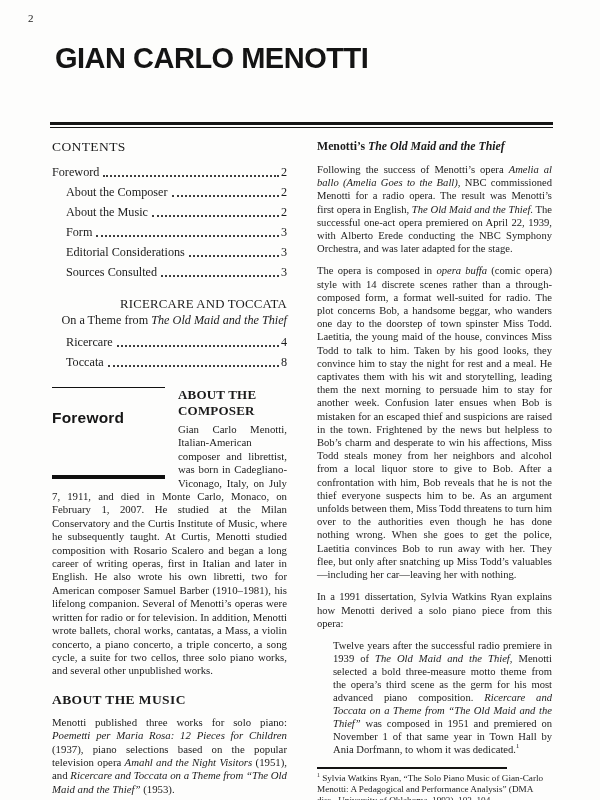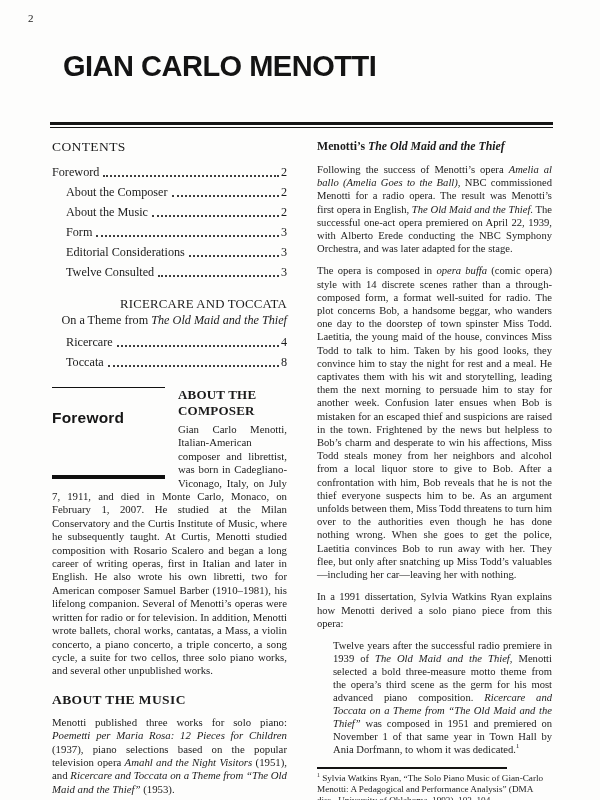--- a/index.html
+++ b/index.html
@@ -3,21 +3,21 @@
 <meta charset="utf-8">
 <style>
   html,body { margin:0; padding:0; background:#e8e8e8; }
   .page {
     position:relative; width:600px; height:800px; margin:0 auto;
     background:#fdfdfc; color:#1b1b1b; overflow:hidden;
     font-family:"Liberation Serif", serif;
   }
   .pagenum { position:absolute; top:12px; left:28px; font-size:11px; }
   .title {
-    position:absolute; top:38px; left:51px; margin:12px;
+    position:absolute; top:38px; left:51px; margin:4px;
     font-family:"Liberation Sans", sans-serif; font-weight:bold;
     font-size:29px; letter-spacing:-0.5px; color:#141414;
   }
   .rule-double {
     position:absolute; top:122px; left:50px; width:503px; height:2px;
     border-top:3.5px solid #151515; border-bottom:1.5px solid #151515;
   }
   .columns {
     position:absolute; top:137px; left:52px; width:500px;
     display:flex; gap:30px; align-items:flex-start;
@@ -89,21 +89,21 @@
           <span class="toc-label">Form</span>
           <span class="toc-leader"></span>
           <span class="toc-page">3</span>
         </div>
         <div class="toc-row indent">
           <span class="toc-label">Editorial Considerations</span>
           <span class="toc-leader"></span>
           <span class="toc-page">3</span>
         </div>
         <div class="toc-row indent">
-          <span class="toc-label">Twelve Consulted</span>
+          <span class="toc-label">Sources Consulted</span>
           <span class="toc-leader"></span>
           <span class="toc-page">3</span>
         </div>
       </div>
 
       <div class="ric-section">
         <div class="ric-title">RICERCARE AND TOCCATA</div>
         <div class="ric-sub"><span>On a Theme from </span><span style="font-style: italic;">The Old Maid and the Thief</span></div>
         <div class="toc-row indent">
           <span class="toc-label">Ricercare</span>

